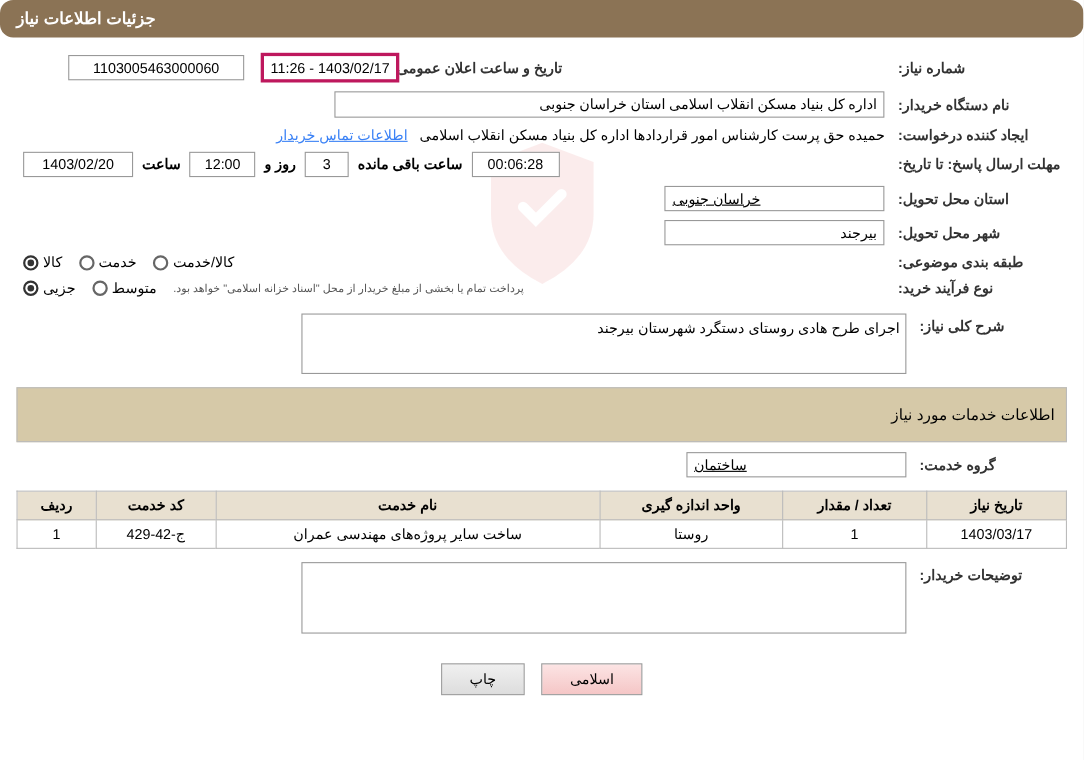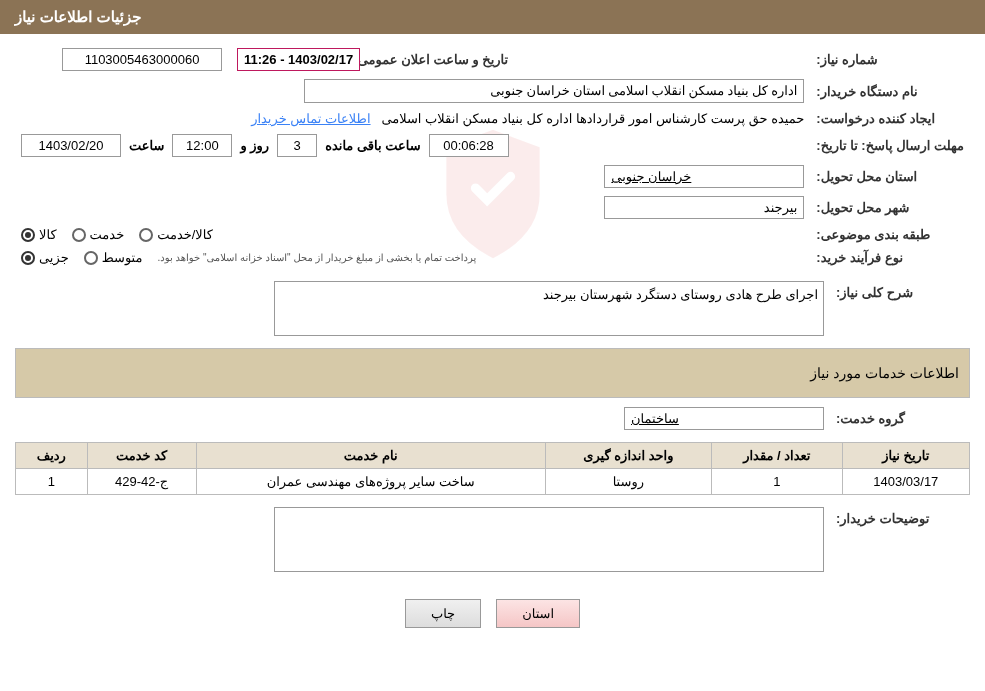--- a/index.html
+++ b/index.html
@@ -15,20 +15,21 @@
       background: #fff;
       min-height: 691px;
     }
     .header-bar {
       background: #8B7355;
       color: #fff;
       padding: 8px 15px;
       text-align: left;
       font-size: 15px;
       font-weight: bold;
+      border-radius: 12px;
     }
     .content {
       padding: 10px 15px;
     }
     .info-table {
       width: 100%;
       border-collapse: collapse;
       margin-bottom: 8px;
     }
     .info-table td {
@@ -181,26 +182,25 @@
     }
     .announce-number-box {
       border: 1px solid #999;
       padding: 3px 6px;
       background: #fff;
       text-align: center;
       display: inline-block;
       margin-left: 41px;
     }
     .announce-date-box {
-      border: 1px solid #be185d;
+      border: 3px solid #be185d;
       padding: 3px 6px;
       background: #fff;
       text-align: right;
       display: inline-block;
-      font-weight: bold;
     }
     .province-box {
       border: 1px solid #999;
       background: #fff;
       padding: 3px 6px;
       min-width: 200px;
       text-align: left;
       display: inline-block;
       text-decoration: underline;
     }
@@ -397,17 +397,17 @@
             <div style="border:1px solid #999;background:#fff;min-height:65px;padding:5px;text-align:right;width:550px;">
               <span></span>
             </div>
           </td>
         </tr>
       </tbody>
         </table>
     </div>
 
     <div class="footer-buttons">
-      <button class="btn btn-back">استان</button>
+      <button class="btn btn-back">اسلامی</button>
       <button class="btn btn-print">چاپ</button>
     </div>
   </div>
 </div>
 
 </body></html>

